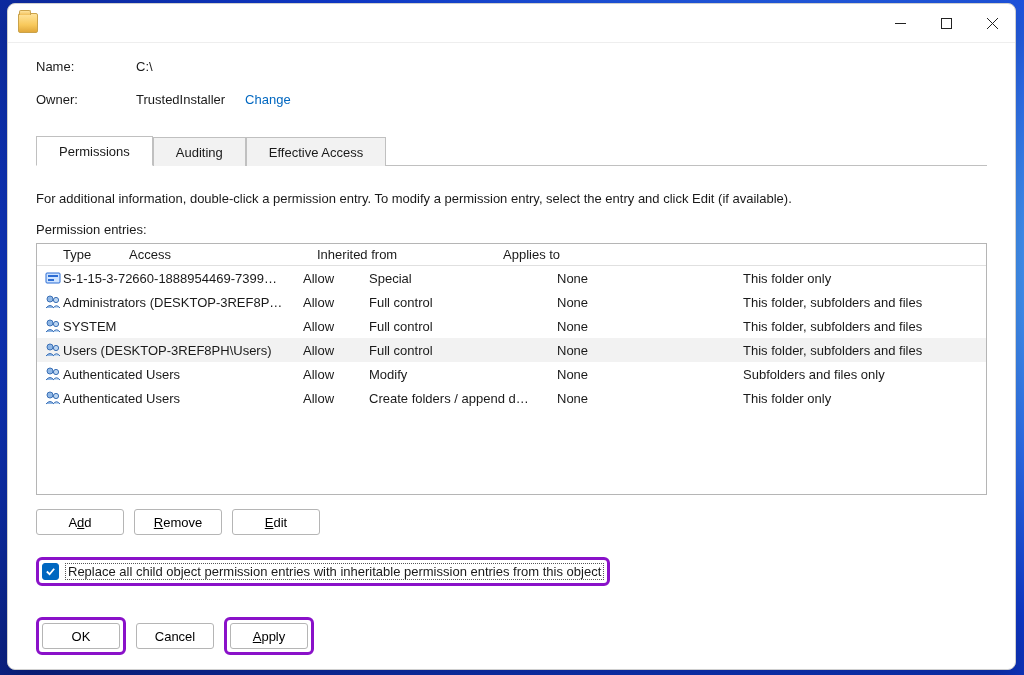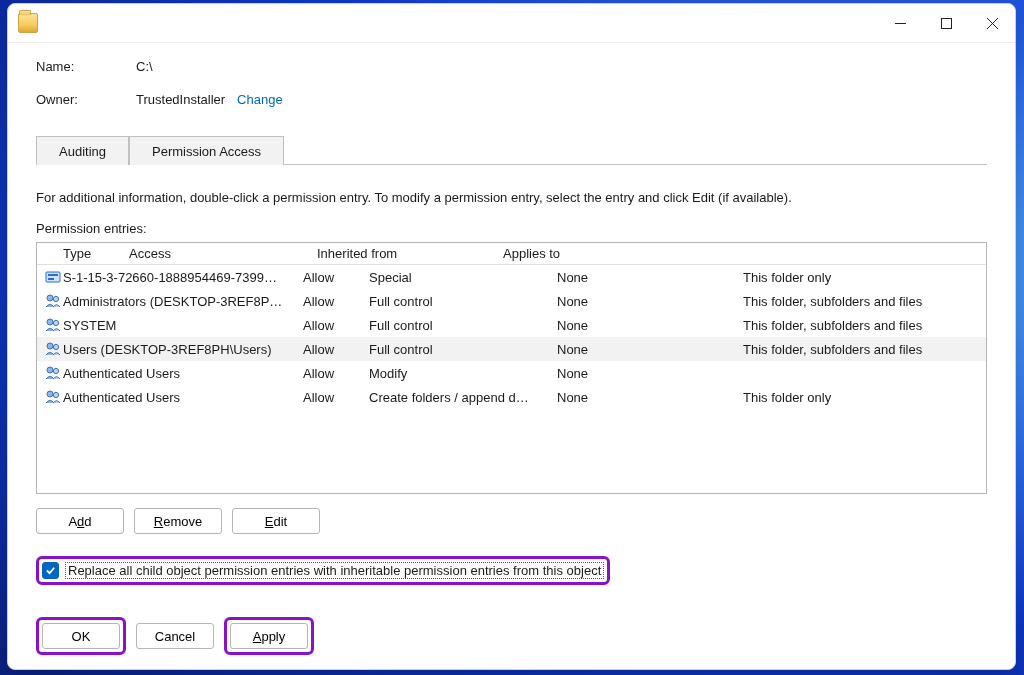--- a/index.html
+++ b/index.html
@@ -76,21 +76,21 @@
     flex: 1 1 auto;
     padding: 16px 28px 14px 28px;
     display: flex;
     flex-direction: column;
     gap: 8px;
   }
 
   .kv { display: flex; margin-bottom: 10px; align-items: center; }
   .kv .klabel { width: 100px; }
   .kv .val { }
-  .link { color: #0067c0; cursor: pointer; margin-left: 12px; }
+  .link { color: #0067c0; cursor: pointer; margin-left: 20px; }
 
   
   .tabstrip {
     display: flex;
     align-items: flex-end;
     border-bottom: 1px solid #c0c0c0;
     margin-top: 10px;
   }
   .tab {
     padding: 7px 22px 6px 22px;
@@ -222,22 +222,23 @@
       <div class="klabel">Name:</div>
       <div class="val">C:\</div>
     </div>
     <div class="kv">
       <div class="klabel">Owner:</div>
       <div class="val">TrustedInstaller</div>
       <div class="link">Change</div>
     </div>
 
     <div class="tabstrip">
+      <div class="tab active">Permissions</div>
       <div class="tab">Auditing</div>
-      <div class="tab">Permission Access</div>
+      <div class="tab">Effective Access</div>
     </div>
 
     <div class="tabbody">
       <div class="info">For additional information, double-click a permission entry. To modify a permission entry, select the entry and click Edit (if available).</div>
       <div class="listlabel">Permission entries:</div>
 
       <div class="perm-table">
         <div class="pt-header">
           <div class="col-icon"></div>
           <div class="col-type">Type</div>
@@ -297,20 +298,21 @@
             <div class="pt-row">
               <div class="col-icon usericon">
                 <svg>
                   <use href="#sym-group"></use>
                 </svg>
               </div>
               <div class="col-principal">Authenticated Users</div>
               <div class="col-type">Allow</div>
               <div class="col-access">Modify</div>
               <div class="col-inherit">None</div>
+              <div class="col-applies">Subfolders and files only</div>
             </div>
             <div class="pt-row">
               <div class="col-icon usericon">
                 <svg>
                   <use href="#sym-group"></use>
                 </svg>
               </div>
               <div class="col-principal">Authenticated Users</div>
               <div class="col-type">Allow</div>
               <div class="col-access">Create folders / append d…</div>

